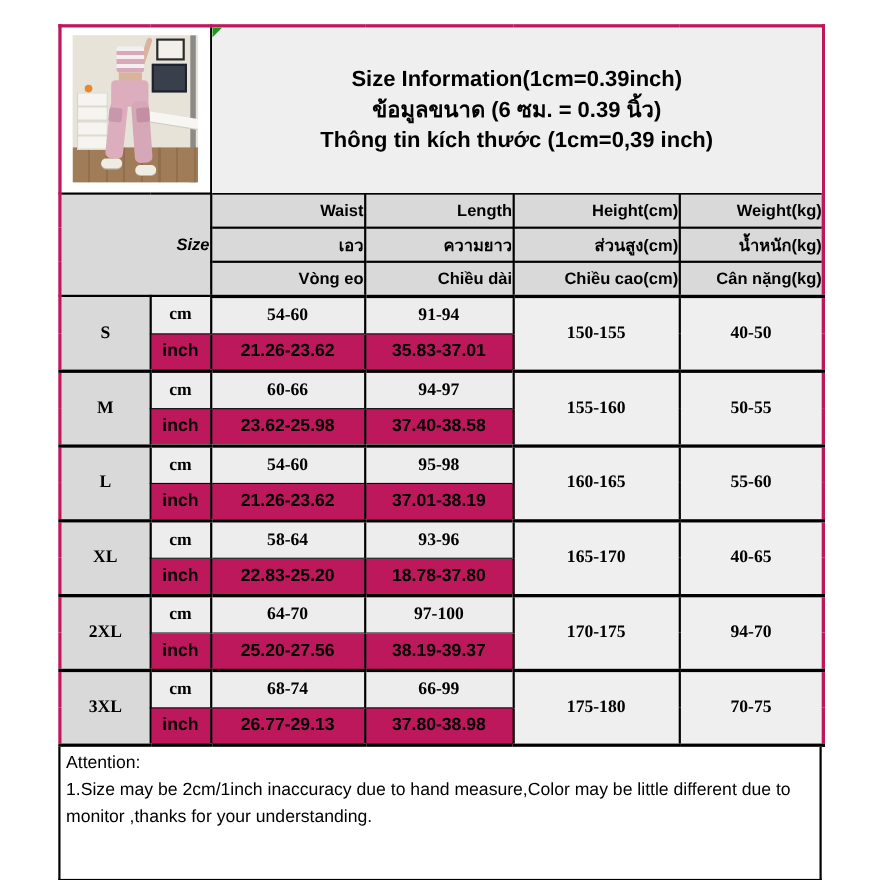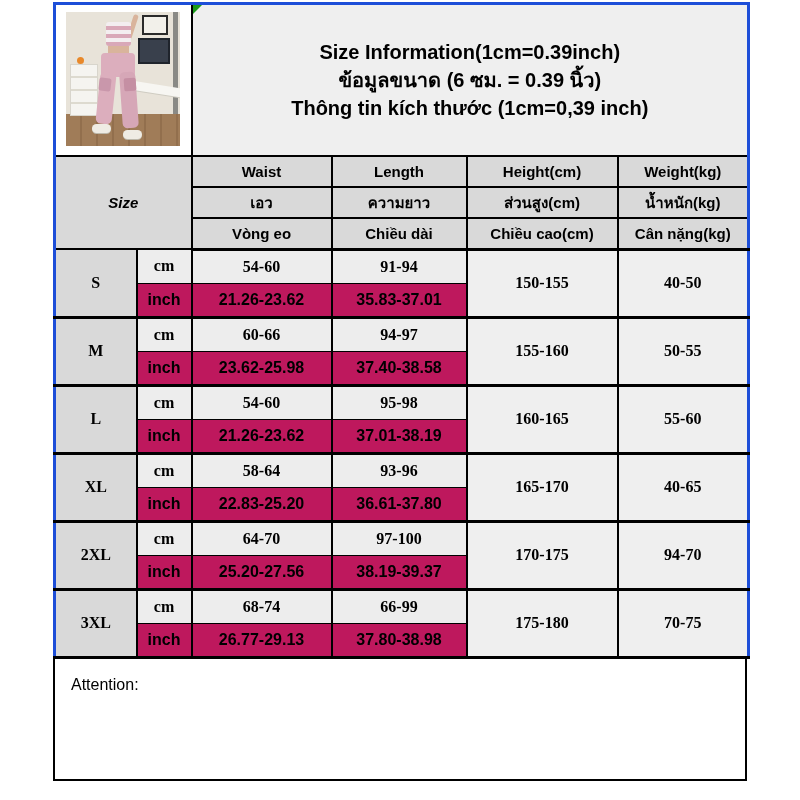--- a/index.html
+++ b/index.html
@@ -4,57 +4,58 @@
 <style>
   html, body { margin:0; padding:0; }
   body {
     width:800px; height:800px; background:#ffffff; position:relative;
     font-family:"Liberation Sans","DejaVu Sans",sans-serif; color:#000;
   }
   .sheet { position:absolute; left:53px; top:2px; width:694px; }
 
   table.size-table {
     border-collapse:collapse; table-layout:fixed; width:694px;
-    border:3px solid #1d4ed8;
+    border:3px solid #be185d;
+    margin-top:20px;
   }
   table.size-table td {
     border:2px solid #000; text-align:center; vertical-align:middle;
     font-weight:bold; font-size:16px; padding:0; overflow:hidden;
   }
 
   
   tr.top-row { height:148px; }
   td.photo-cell { background:#ffffff; border-bottom-width:3px; }
   td.title-cell { background:#efefef; position:relative; border-bottom-width:3px; }
   .title-line { display:block; font-size:20px; line-height:28px; font-weight:bold; }
   .corner-marker {
     position:absolute; left:0; top:0; width:0; height:0;
     border-top:9px solid #1a9a1a; border-right:9px solid transparent;
   }
 
   
   tr.hdr { height:31px; }
-  tr.hdr td { background:#d9d9d9; font-size:15px; }
+  tr.hdr td { background:#d9d9d9; font-size:15px;text-align:right; }
   td.size-hd { background:#d9d9d9; font-size:30px; border-bottom-width:3px;font-style:italic; }
   tr.hdr-last td { border-bottom-width:3px; }
 
   
   tr.cm-row, tr.inch-row { height:34px; }
   tr.cm-row td { background:#ededed; border-bottom-width:1px;font-family:Liberation Serif, serif; }
   tr.inch-row td { background:#be185d; border-top-width:1px; border-bottom-width:3px; }
   td.size-label { background:#d9d9d9 !important; border-bottom-width:3px !important; font-size:17px; }
   td.merged { background:#efefef !important; border-bottom-width:3px !important; }
 
   
   .attention {
     box-sizing:border-box; width:694px; min-height:122px;
     border:2px solid #000; border-top:none; background:#fff;
     padding:2px 8px 8px 4px; font-size:16px; line-height:24px; font-weight:normal;
   }
-  .attention p { margin:12px; }
+  .attention p { margin:1px; }
 
   
   .photo-wrap {
     width:114px; height:134px; margin:7px auto 9px auto; position:relative;
     background:#e8e3d9; overflow:hidden;
   }
   .ph-floor { position:absolute; left:0; bottom:0; width:100%; height:32px;
     background:repeating-linear-gradient(90deg,#a07c58 0 14px,#926f4d 14px 16px); }
   .ph-mirror-edge { position:absolute; right:2px; top:0; width:5px; height:100%; background:#8a8a86; }
   .ph-frame { position:absolute; right:12px; top:3px; width:22px; height:16px;
@@ -200,21 +201,21 @@
       <td rowspan="2" class="size-label">XL</td>
       <td>cm</td>
       <td>58-64</td>
       <td>93-96</td>
       <td rowspan="2" class="merged">165-170</td>
       <td rowspan="2" class="merged">40-65</td>
     </tr>
     <tr class="inch-row">
       <td>inch</td>
       <td>22.83-25.20</td>
-      <td>36.61-37.80</td>
+      <td>18.78-37.80</td>
     </tr>
 
     <tr class="cm-row">
       <td rowspan="2" class="size-label">2XL</td>
       <td>cm</td>
       <td>64-70</td>
       <td>97-100</td>
       <td rowspan="2" class="merged">170-175</td>
       <td rowspan="2" class="merged">94-70</td>
     </tr>
@@ -235,15 +236,16 @@
     <tr class="inch-row">
       <td>inch</td>
       <td>26.77-29.13</td>
       <td>37.80-38.98</td>
     </tr>
   </tbody>
     </table>
 
   <div class="attention">
     <p>Attention:</p>
+    <p>1.Size may be 2cm/1inch inaccuracy due to hand measure,Color may be little different due to monitor ,thanks for your understanding.</p>
   </div>
 
 </div>
 
 </body></html>

